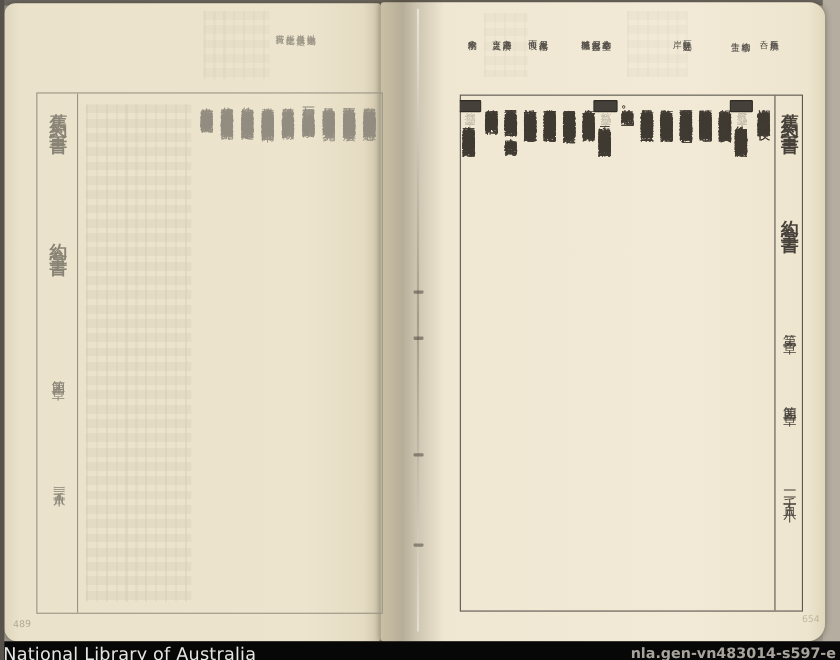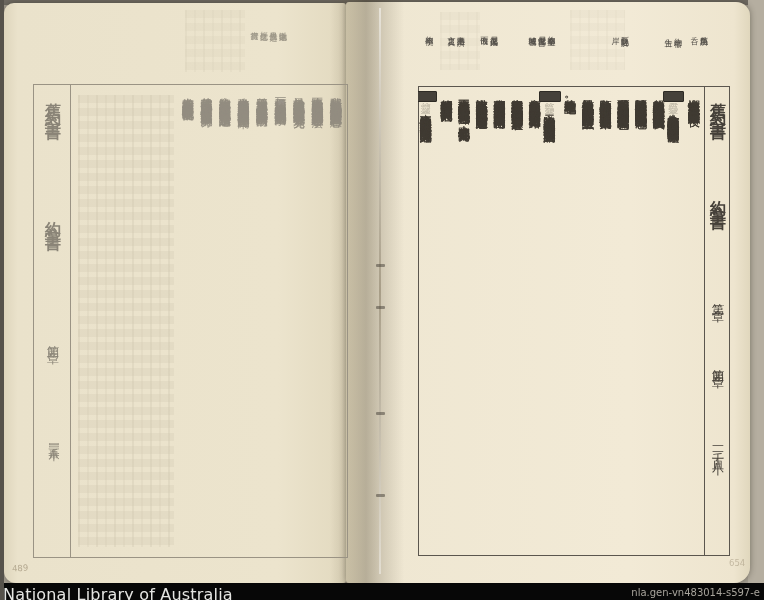--- a/index.html
+++ b/index.html
@@ -64,21 +64,21 @@
   
   .bleed{position:absolute;opacity:.5;filter:blur(.7px);
      background:repeating-linear-gradient(90deg,rgba(146,136,112,.28) 0 2px,rgba(0,0,0,0) 2px 9px,rgba(146,136,112,.2) 9px 11px,rgba(0,0,0,0) 11px 18px),
                 repeating-linear-gradient(180deg,rgba(146,136,112,.22) 0 8px,rgba(0,0,0,0) 8px 13px);}
 
   .handwritten{position:absolute;font-size:8.5px;color:#a2957c;}
 
   
   #libbar{position:absolute;left:0;top:583px;width:764px;height:17px;background:#070707;}
   #libbar .l{position:absolute;left:3px;top:2px;font-size:16px;color:#e5e5e2;letter-spacing:.2px;text-align:right;}
-  #libbar .r{position:absolute;right:4px;top:3.5px;font-size:10px;color:#a8a49c;}
+  #libbar .r{position:absolute;right:4px;top:3.5px;font-size:13px;color:#a8a49c;font-weight:bold;}
 </style>
 </head>
 <body>
 
 <div id="stage">
   <div class="bg-top"></div>
   <div class="bg-right"></div>
 
   <div class="page" id="page-left"></div>
 

